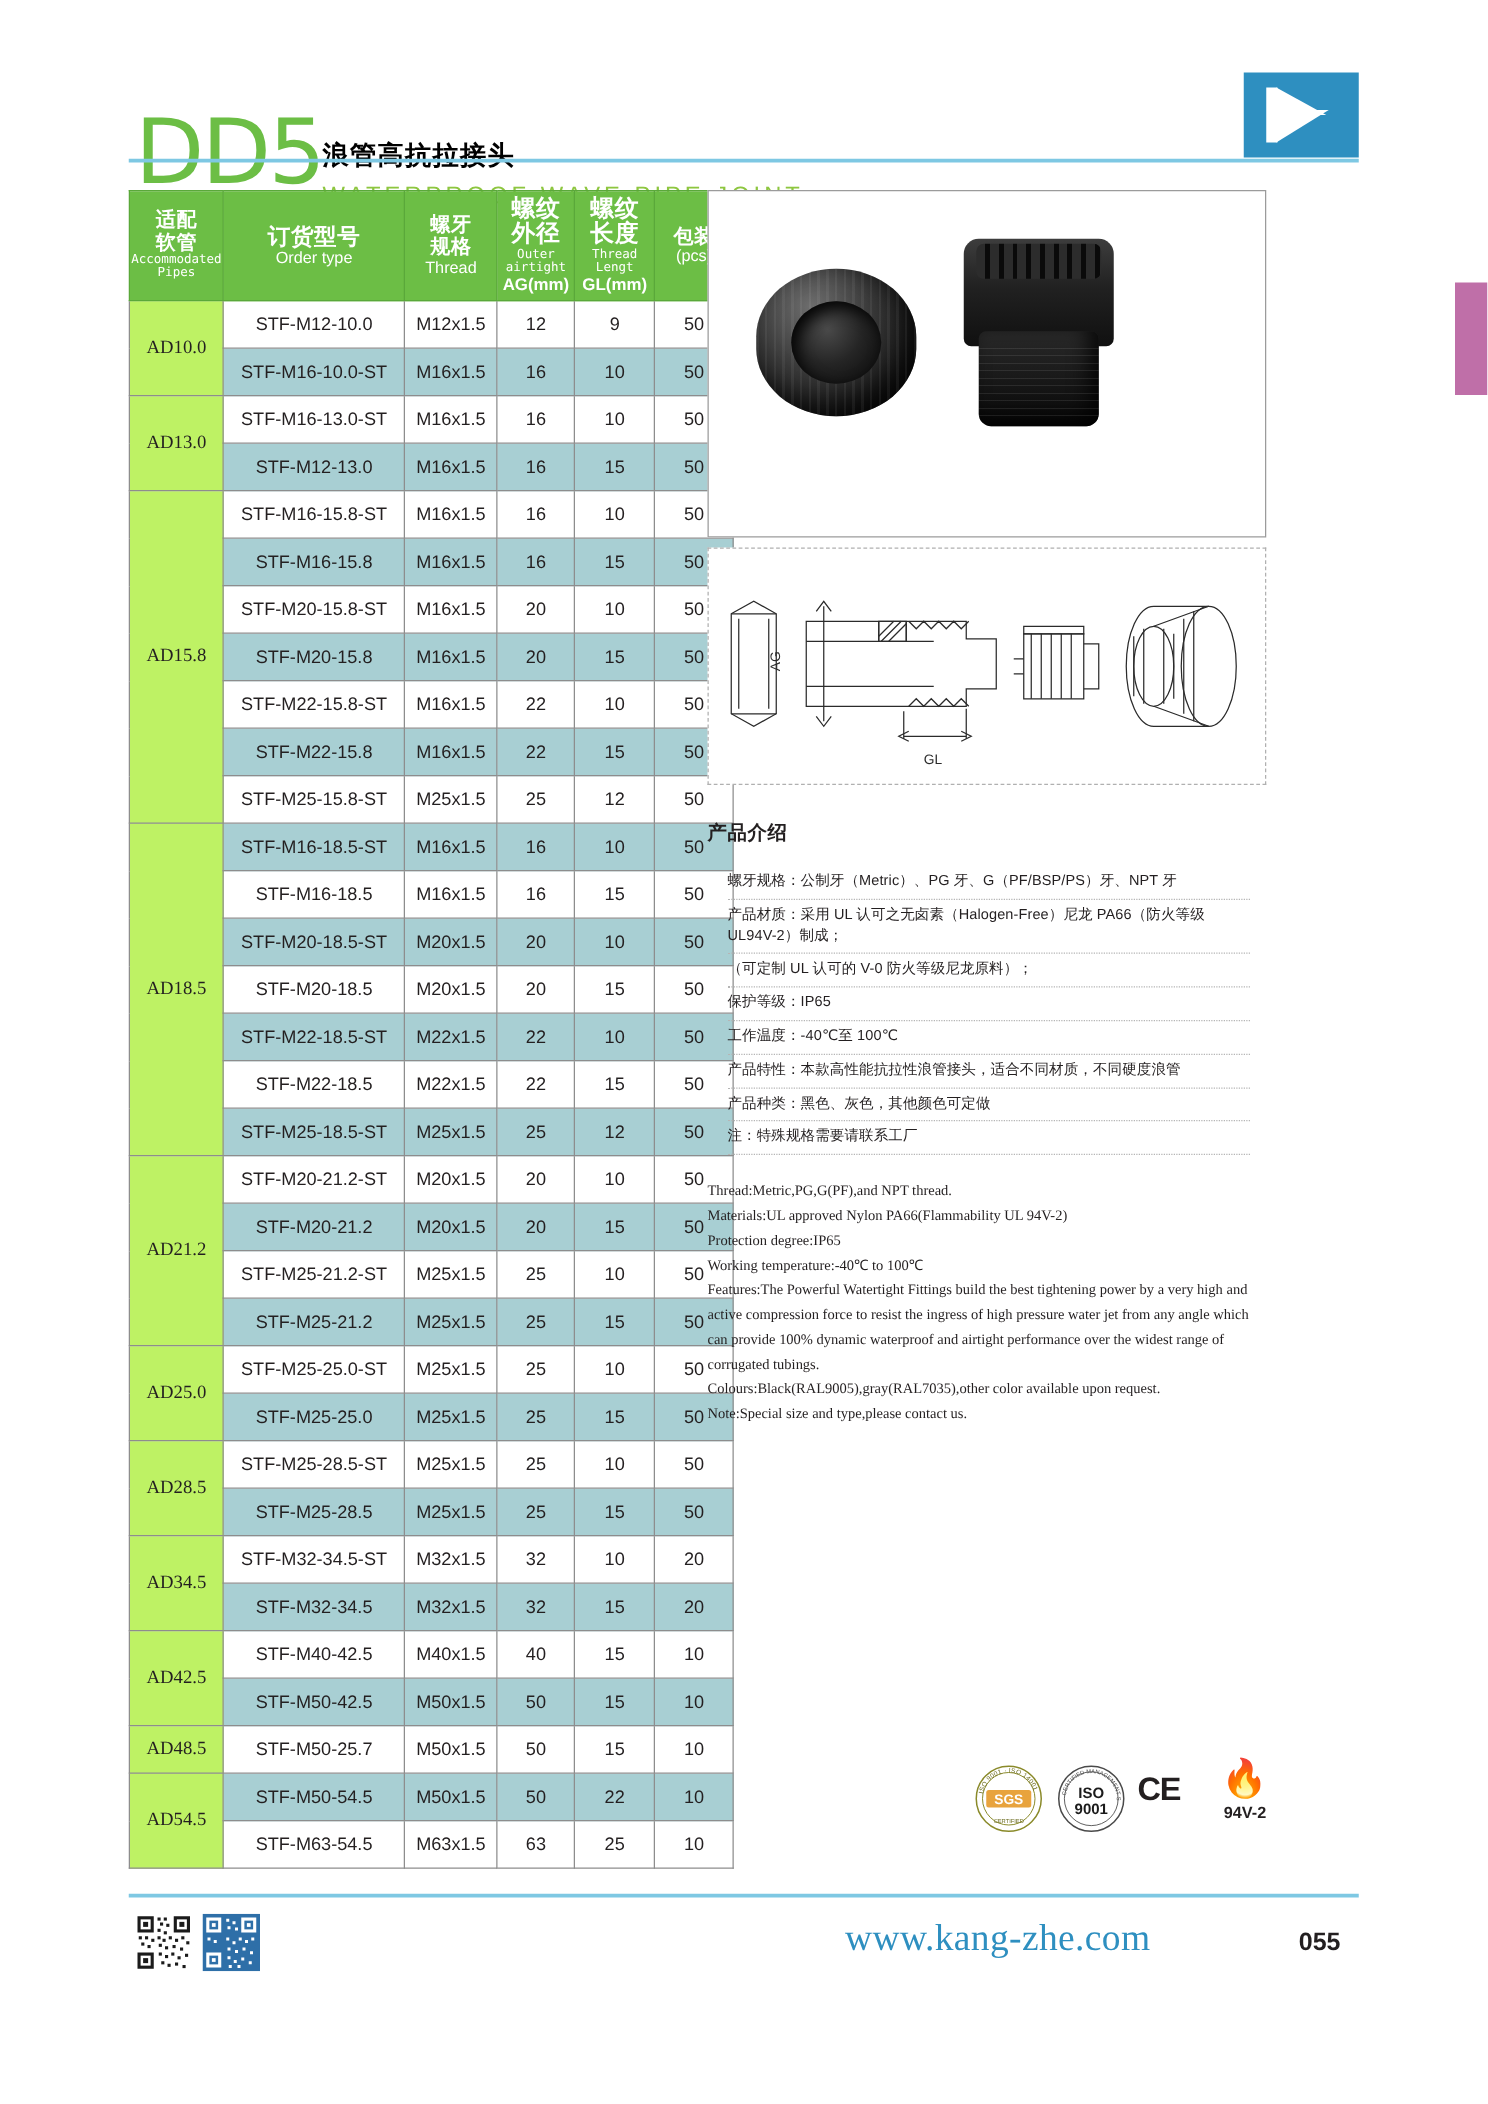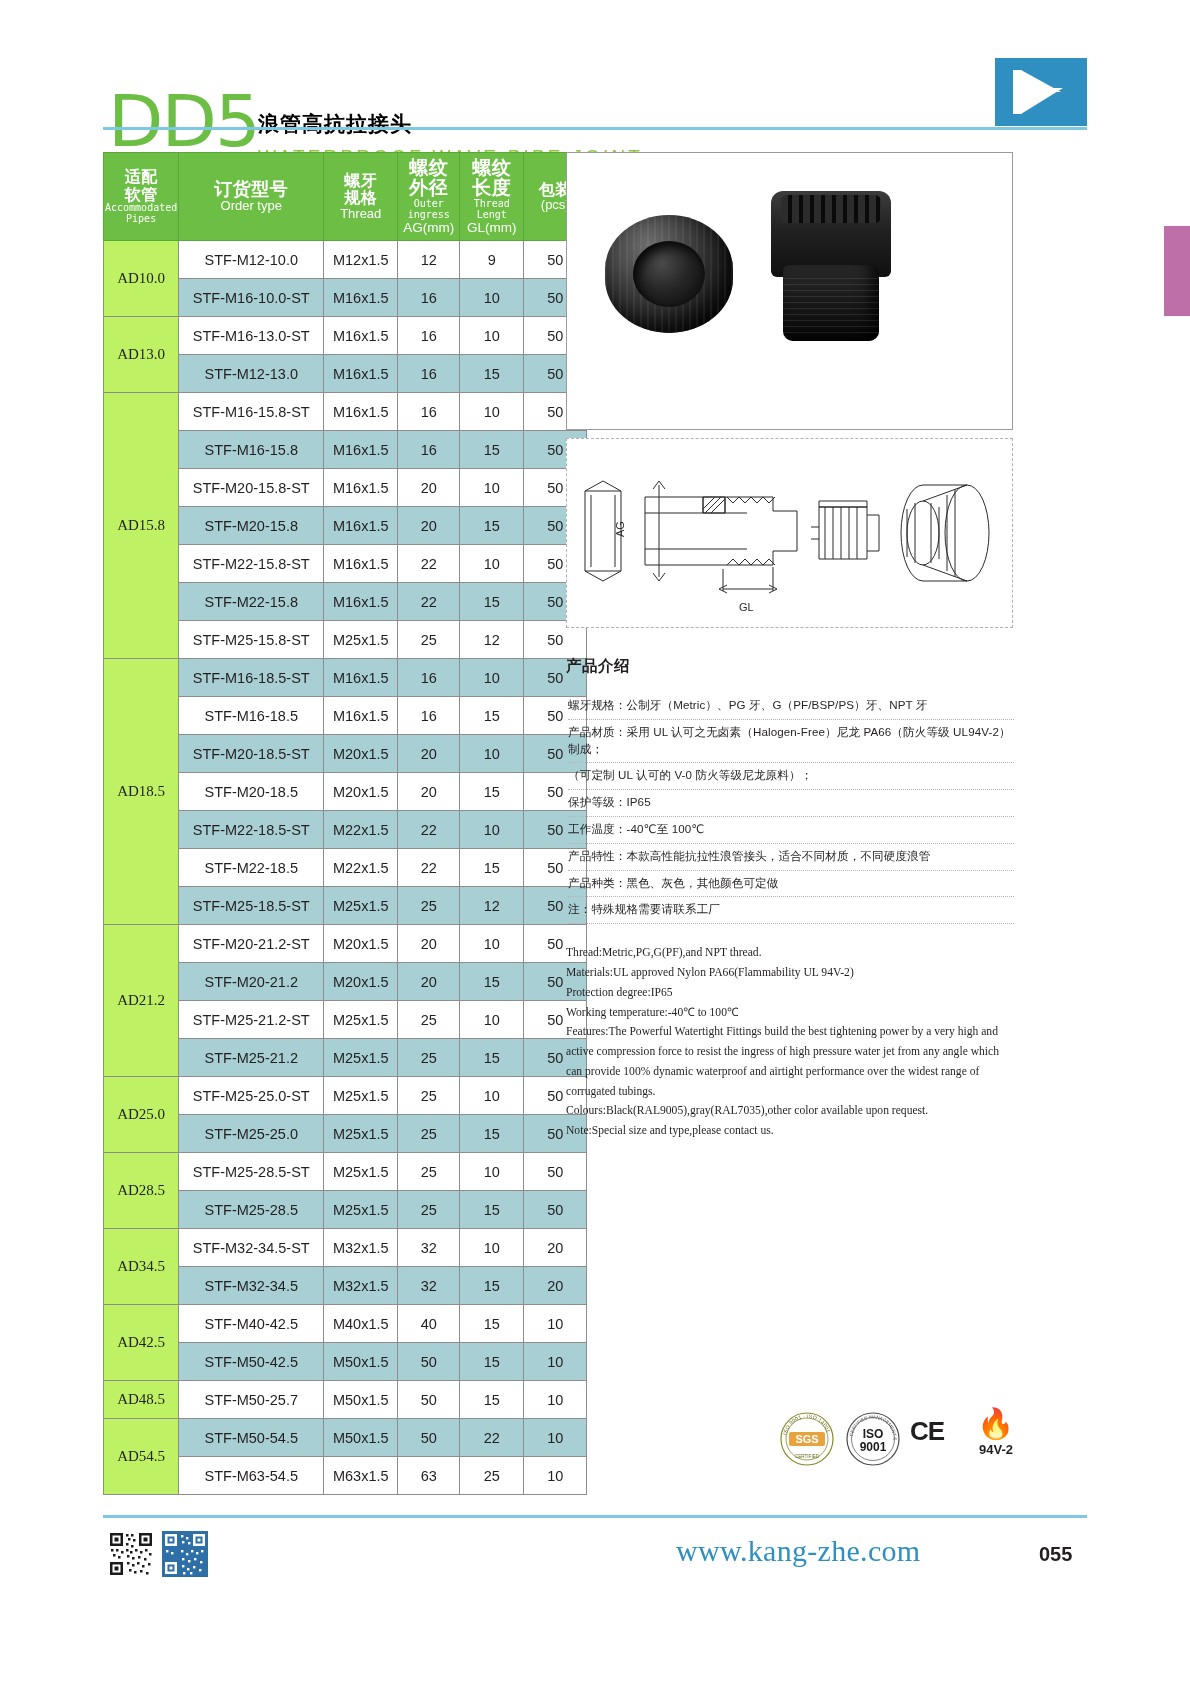--- a/index.html
+++ b/index.html
@@ -82,21 +82,21 @@
   .col-order { width: 145px; }
   .col-thread{ width: 74px; }
   .col-ag    { width: 62px; }
   .col-gl    { width: 64px; }
   .col-pcs   { width: 63px; }
 
   .h-cn { font-size: 16px; font-weight: 700; display:block; letter-spacing:.5px; }
   .h-cn-sm { font-size: 19px; font-weight: 700; display:block; letter-spacing:.5px; }
   .h-en { font-size: 10px; font-weight: 400; display:block; font-family:"DejaVu Sans Mono", monospace; letter-spacing:0; }
   .h-en2 { font-size: 13px; font-weight: 400; display:block; }
-  .h-unit { font-size: 13.5px; font-weight: 400; display:block; }
+  .h-unit { font-size: 13.5px; font-weight: 700; display:block; }
 
   .spec-table td.shade { background: #a8cfd3; }
   .spec-table td.ad-cell { background: #bef264; font-size: 15px; font-family: Liberation Serif, serif; }
   .spec-table td.order-cell { font-size: 14.5px; letter-spacing: 0px; }
 
   
   .photo-box {
     position: absolute; left: 566px; top: 152px;
     width: 447px; height: 278px;
     border: 1px solid #9b9b9b; background: #ffffff;
@@ -149,21 +149,21 @@
     border: 1px dashed #b0b0b0; background: #ffffff;
   }
   .diagram-box svg { display:block; }
 
   
   .info { position: absolute; left: 566px; top: 656px; width: 450px; }
   .info-title {
     font-size: 15.5px; font-weight: 700; color: #231f20;
     margin-bottom: 16px; letter-spacing: .5px;
   }
-  .info-cn-list { margin: 2px; }
+  .info-cn-list { margin: 16px; }
   .info-cn-row {
     font-size: 11.6px; line-height: 1.45; color: #231f20;
     padding: 4px 0 5px 0;
     border-bottom: 1px dotted #b5b5b5;
     letter-spacing: .1px;
   }
   .info-en {
     margin-top: 20px;
     font-size: 11.6px; line-height: 1.62; color: #231f20;
   }
@@ -238,21 +238,21 @@
         </th>
         <th>
           <span class="h-cn">螺牙</span>
           <span class="h-cn">规格</span>
           <span class="h-en2">Thread</span>
         </th>
         <th>
           <span class="h-cn-sm">螺纹</span>
           <span class="h-cn-sm">外径</span>
           <span class="h-en">Outer</span>
-          <span class="h-en">ingress</span>
+          <span class="h-en">airtight</span>
           <span class="h-unit">AG(mm)</span>
         </th>
         <th>
           <span class="h-cn-sm">螺纹</span>
           <span class="h-cn-sm">长度</span>
           <span class="h-en">Thread Lengt</span>
           <span class="h-unit">GL(mm)</span>
         </th>
         <th>
           <span class="h-cn">包装</span>

